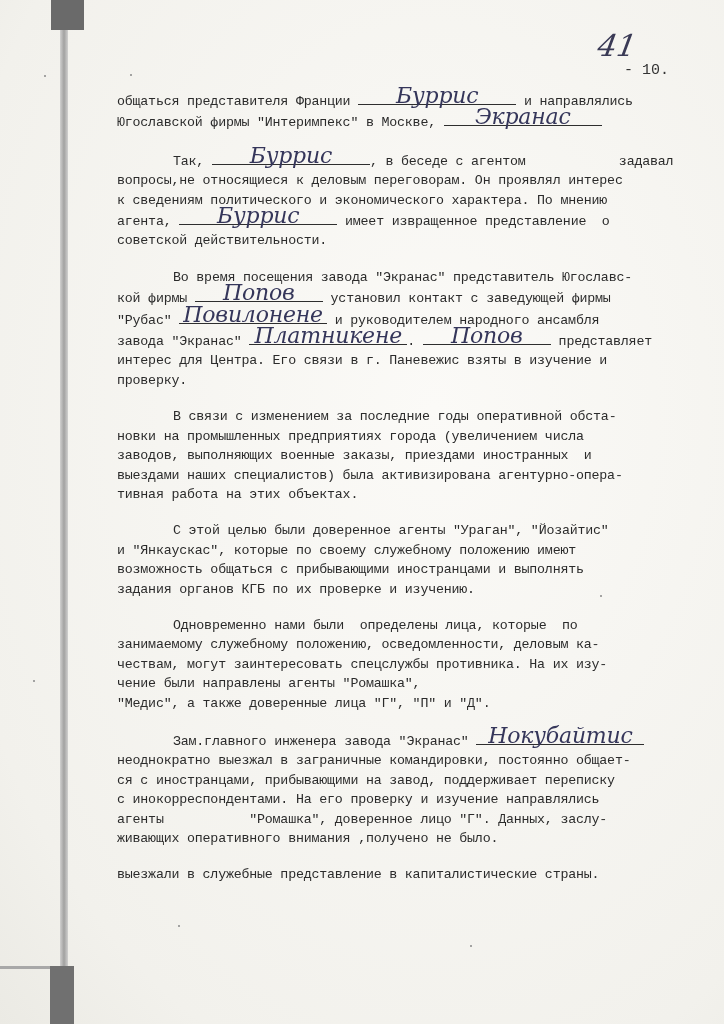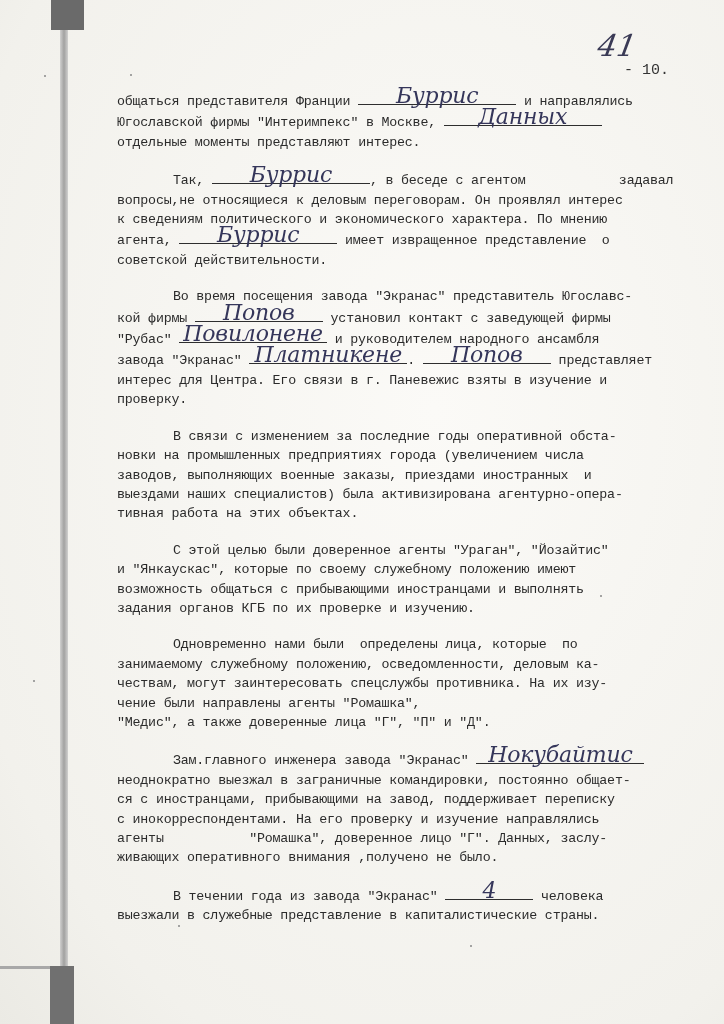--- a/index.html
+++ b/index.html
@@ -63,28 +63,28 @@
 <div class="paper">
   <div class="binding-top"></div>
   <div class="binding-line"></div>
   <div class="binding-bottom-ledge"></div>
   <div class="binding-bottom"></div>
 
   <div class="folio">41</div>
   <div class="pagenum">- 10.</div>
 
   <div class="body-text" id="body-text">
-      <div class="para"><div><span>общаться представителя Франции </span><span class="hw" style="min-width: 150px;">Буррис</span><span> и направлялись</span></div><div><span>Югославской фирмы "Интеримпекс" в Москве, </span><span class="hw" style="min-width: 150px;">Данных</span></div><div><span>отдельные моменты представляют интерес.</span></div></div>
+      <div class="para"><div><span>общаться представителя Франции </span><span class="hw" style="min-width: 150px;">Буррис</span><span> и направлялись</span></div><div><span>Югославской фирмы "Интеримпекс" в Москве, </span><span class="hw" style="min-width: 150px;">Экранас</span></div></div>
       <div class="para"><div><span class="indent"></span><span>Так, </span><span class="hw" style="min-width: 150px;">Буррис</span><span>, в беседе с агентом            задавал</span></div><div><span>вопросы,не относящиеся к деловым переговорам. Он проявлял интерес</span></div><div><span>к сведениям политического и экономического характера. По мнению</span></div><div><span>агента, </span><span class="hw" style="min-width: 150px;">Буррис</span><span> имеет извращенное представление  о</span></div><div><span>советской действительности.</span></div></div>
       <div class="para"><div><span class="indent"></span><span>Во время посещения завода "Экранас" представитель Югославс-</span></div><div><span>кой фирмы </span><span class="hw" style="min-width: 120px;">Попов</span><span> установил контакт с заведующей фирмы</span></div><div><span>"Рубас" </span><span class="hw" style="min-width: 130px;">Повилонене</span><span> и руководителем народного ансамбля</span></div><div><span>завода "Экранас" </span><span class="hw" style="min-width: 150px;">Платникене</span><span>. </span><span class="hw" style="min-width: 120px;">Попов</span><span> представляет</span></div><div><span>интерес для Центра. Его связи в г. Паневежис взяты в изучение и</span></div><div><span>проверку.</span></div></div>
       <div class="para"><div><span class="indent"></span><span>В связи с изменением за последние годы оперативной обста-</span></div><div><span>новки на промышленных предприятиях города (увеличением числа</span></div><div><span>заводов, выполняющих военные заказы, приездами иностранных  и</span></div><div><span>выездами наших специалистов) была активизирована агентурно-опера-</span></div><div><span>тивная работа на этих объектах.</span></div></div>
       <div class="para"><div><span class="indent"></span><span>С этой целью были доверенное агенты "Ураган", "Йозайтис"</span></div><div><span>и "Янкаускас", которые по своему служебному положению имеют</span></div><div><span>возможность общаться с прибывающими иностранцами и выполнять</span></div><div><span>задания органов КГБ по их проверке и изучению.</span></div></div>
       <div class="para"><div><span class="indent"></span><span>Одновременно нами были  определены лица, которые  по</span></div><div><span>занимаемому служебному положению, осведомленности, деловым ка-</span></div><div><span>чествам, могут заинтересовать спецслужбы противника. На их изу-</span></div><div><span>чение были направлены агенты "Ромашка",</span></div><div><span>"Медис", а также доверенные лица "Г", "П" и "Д".</span></div></div>
       <div class="para"><div><span class="indent"></span><span>Зам.главного инженера завода "Экранас" </span><span class="hw" style="min-width: 160px;">Нокубайтис</span></div><div><span>неоднократно выезжал в заграничные командировки, постоянно общает-</span></div><div><span>ся с иностранцами, прибывающими на завод, поддерживает переписку</span></div><div><span>с инокорреспондентами. На его проверку и изучение направлялись</span></div><div><span>агенты           "Ромашка", доверенное лицо "Г". Данных, заслу-</span></div><div><span>живающих оперативного внимания ,получено не было.</span></div></div>
-      <div class="para"><div><span class="indent"></span><span>В течении года из завода "Экранас" </span><span class="hw" style="min-width: 80px;">4</span><span> человека</span></div><div><span>выезжали в служебные представление в капиталистические страны.</span></div></div>
+      <div class="para"><div><span>выезжали в служебные представление в капиталистические страны.</span></div></div>
     </div>
 
   <div class="speck" style="left:130px;top:74px"></div>
   <div class="speck" style="left:44px;top:75px"></div>
   <div class="speck" style="left:33px;top:680px"></div>
   <div class="speck" style="left:178px;top:925px"></div>
   <div class="speck" style="left:470px;top:945px"></div>
   <div class="speck" style="left:600px;top:595px"></div>
 </div>
 

